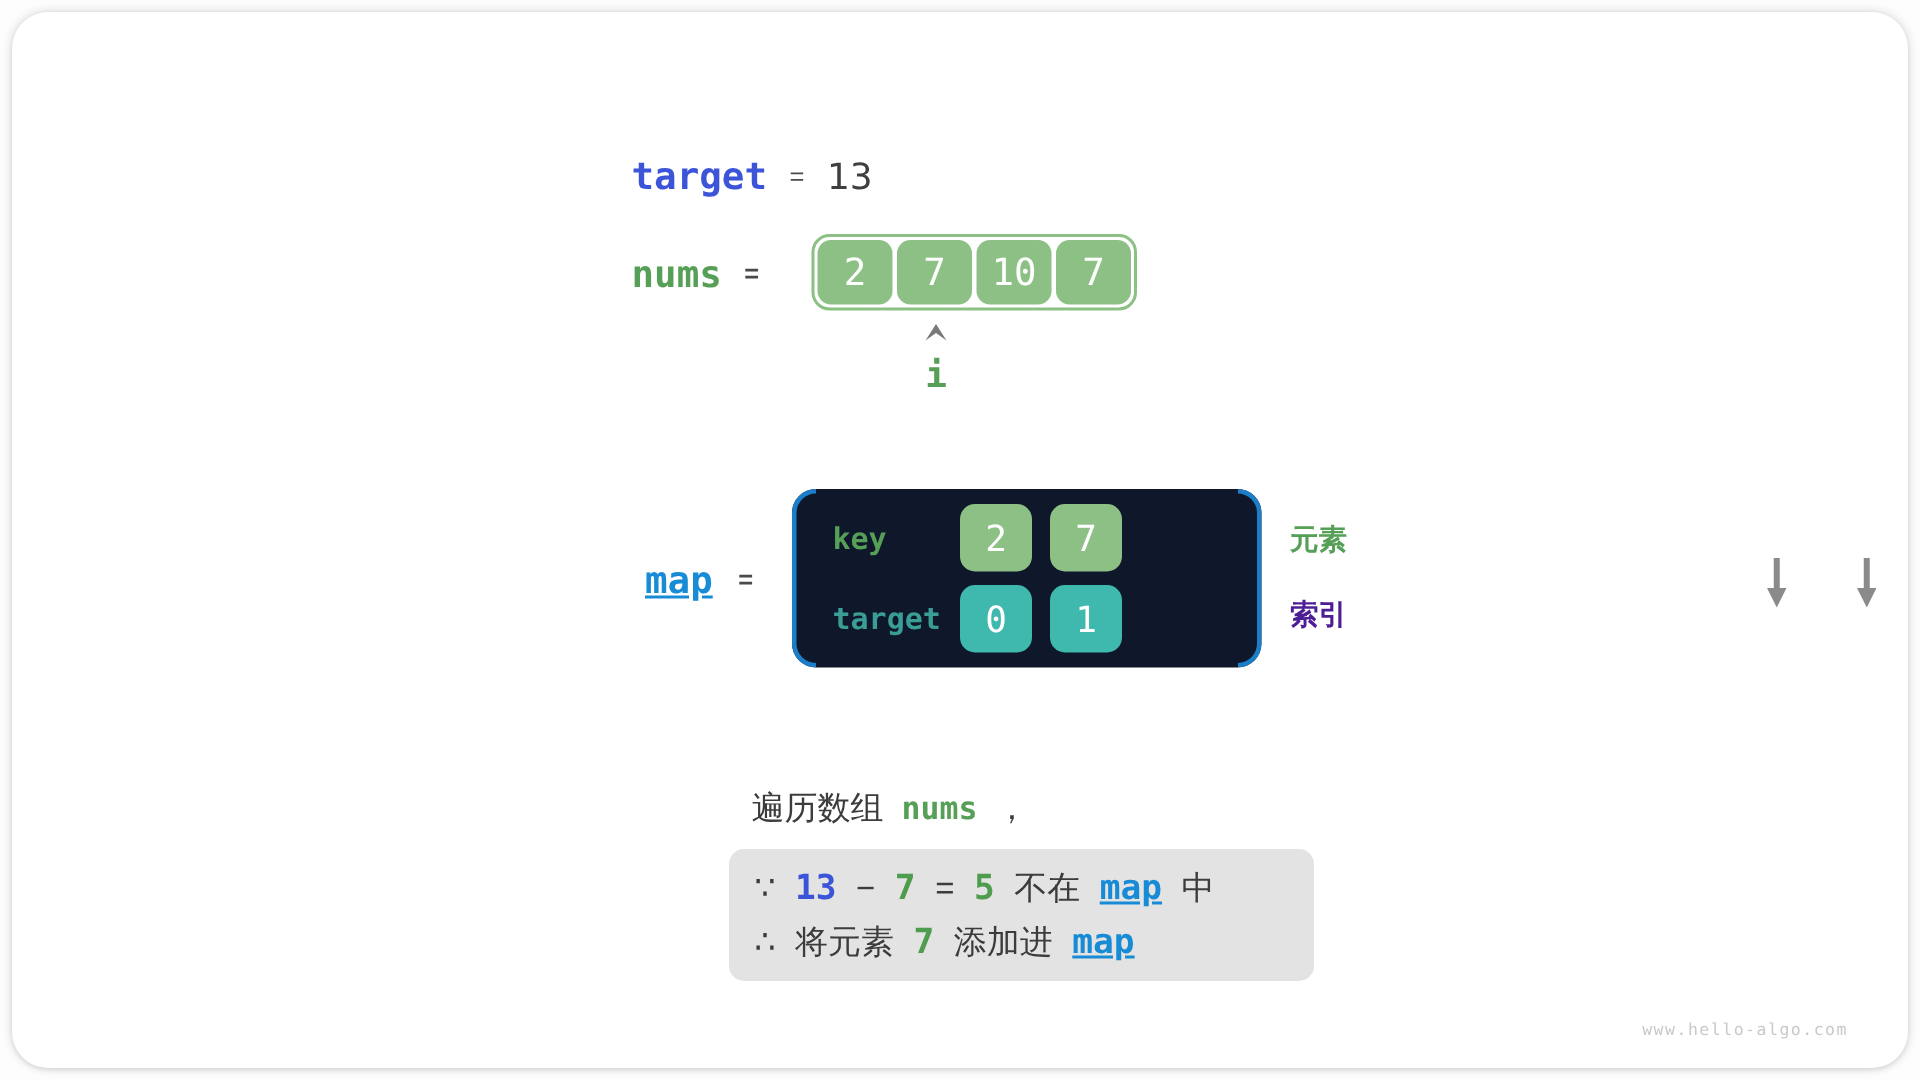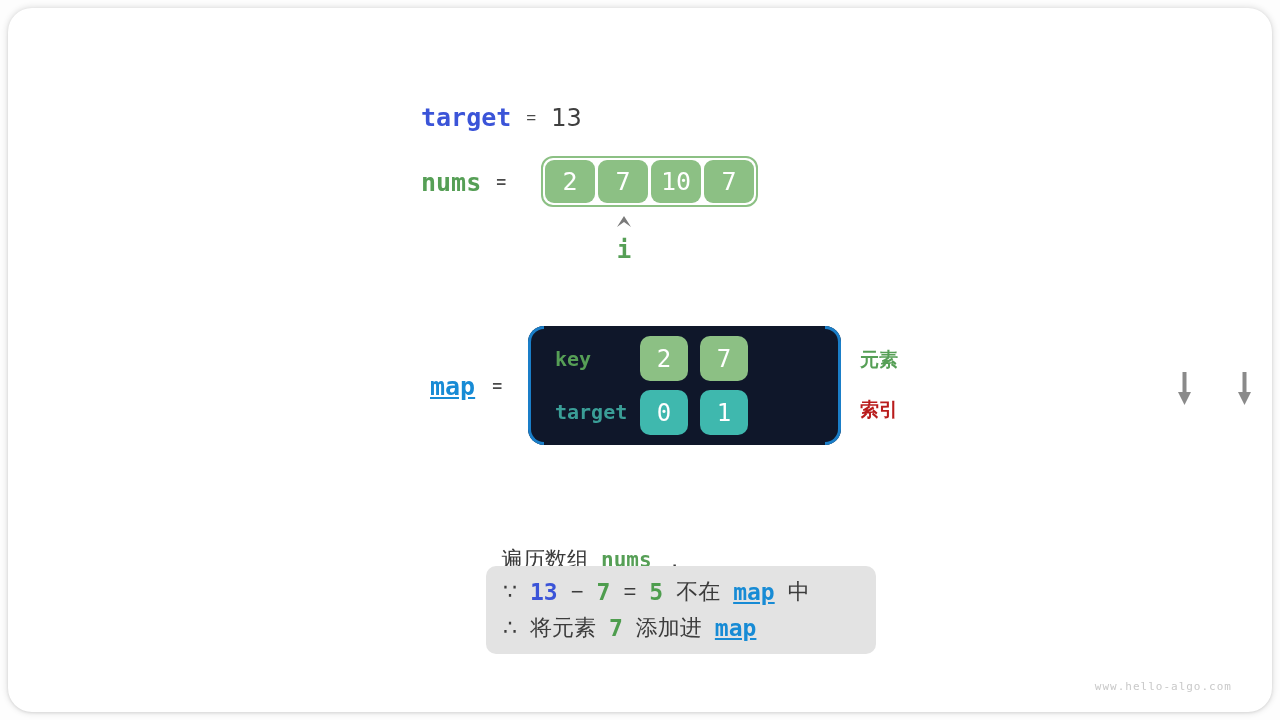--- a/index.html
+++ b/index.html
@@ -54,24 +54,24 @@
   #value-word { left:27px; top:74px;  color:#3a9e97; }
   .mcell { position:absolute; width:48px; height:45px; border-radius:10px;
            color:#fff; font-family:"DejaVu Sans Mono", monospace; font-size:24px;
            display:flex; align-items:center; justify-content:center; }
   .mcell.key { top:10px; background:#8cc084; }
   .mcell.val { top:64px; background:#3fb8ae; }
   .map-arrow { position:absolute; top:46px; }
 
   .side-label { position:absolute; left:852px; font-weight:bold; font-size:19px; }
   #elem-label { top:339px; color:#569f56; }
-  #idx-label  { top:389px; color:#b91c1c; }
+  #idx-label  { top:389px; color:#4c1d95; }
 
   
-  #caption { position:absolute; left:493px; top:537px; display:flex;
+  #caption { position:absolute; left:493px; top:516px; display:flex;
              align-items:center; gap:12px; font-size:22px; color:#3c3c3c; }
   #caption .code { font-family:"DejaVu Sans Mono", monospace; font-weight:bold;
                    font-size:21px; color:#569f56; }
 
   .note-box { position:absolute; left:478px; top:558px; width:390px; height:88px;
               background:#e3e3e3; border-radius:10px; padding:11px 14px 0 17px; }
   .note-line { display:flex; align-items:center; gap:13px; font-size:22px;
                line-height:30px; height:30px; }
   .note-line + .note-line { margin-top:6px; }
   .seg.mono { font-family:"DejaVu Sans Mono", monospace; font-weight:bold; font-size:23px; }

